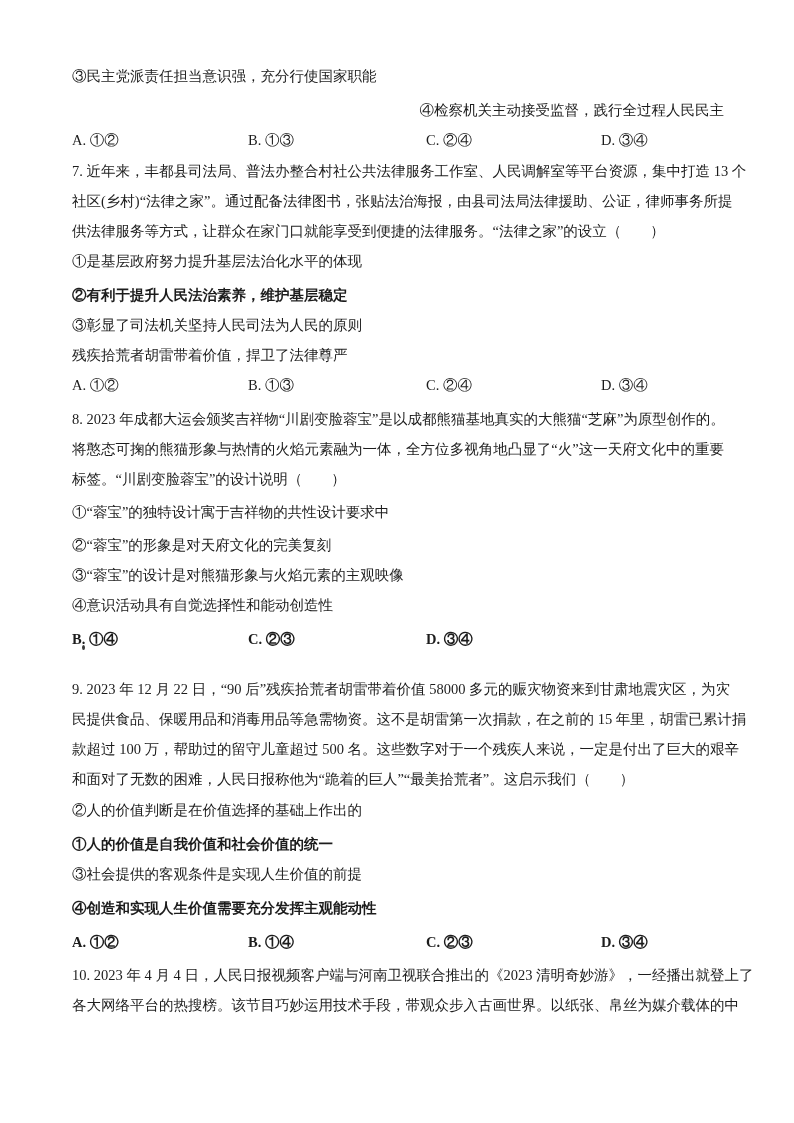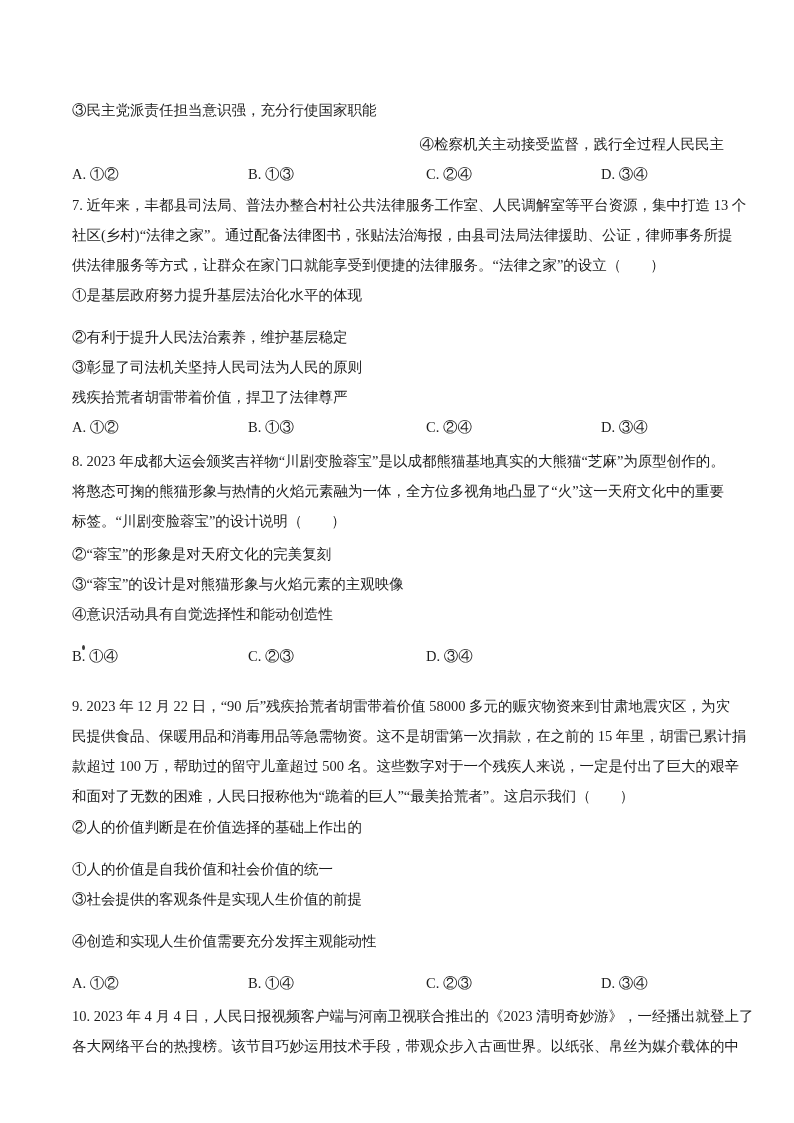--- a/index.html
+++ b/index.html
@@ -1,21 +1,21 @@
 <!DOCTYPE html>
 <html lang="zh"><head>
 <meta charset="utf-8">
 <style>
   html, body { margin: 0; padding: 0; background: #ffffff; }
   .page {
     position: relative;
     width: 794px;
     height: 1123px;
     box-sizing: border-box;
-    padding: 95px 70px 0 72px;
+    padding: 61px 70px 0 72px;
     background: #ffffff;
     color: #1c1c1c;
     font-family: "Liberation Serif", "DejaVu Serif", serif;
     font-size: 14.5px;
     overflow: hidden;
   }
   .line {
     height: 30px;
     line-height: 30px;
     white-space: nowrap;
@@ -26,21 +26,21 @@
     text-align: justify;
     text-align-last: justify;
   }
   .opts {
     display: grid;
     grid-template-columns: 163px 165px 162px 1fr;
     gap: 13px;
   }
   .opt { display: block; white-space: nowrap; }
   .mt1 { margin-top: 1px; }
-  .mt2 { margin-top: 12px; }
+  .mt2 { margin-top: 4px; font-weight: bold; }
   .mt3 { margin-top: 3px; }
   .mt4 { margin-top: 4px; text-align: right; }
   .mt15 { margin-top: 20px; }
   .stray {
     position: absolute;
     left: 82px;
     top: 645px;
     width: 3px;
     height: 5px;
     background: #3a3a3a;
@@ -71,20 +71,21 @@
   <div class="line opts">
     <span class="opt">A. ①②</span>
     <span class="opt">B. ①③</span>
     <span class="opt">C. ②④</span>
     <span class="opt">D. ③④</span>
   </div>
 
   <div class="line just mt4">8. 2023 年成都大运会颁奖吉祥物“川剧变脸蓉宝”是以成都熊猫基地真实的大熊猫“芝麻”为原型创作的。</div>
   <div class="line just">将憨态可掬的熊猫形象与热情的火焰元素融为一体，全方位多视角地凸显了“火”这一天府文化中的重要</div>
   <div class="line">标签。“川剧变脸蓉宝”的设计说明（　　）</div>
+  <div class="line mt3">①“蓉宝”的独特设计寓于吉祥物的共性设计要求中</div>
   <div class="line mt3">②“蓉宝”的形象是对天府文化的完美复刻</div>
   <div class="line">③“蓉宝”的设计是对熊猫形象与火焰元素的主观映像</div>
   <div class="line">④意识活动具有自觉选择性和能动创造性</div>
   <div class="line opts mt2">
     <span class="opt">B. ①④</span>
     <span class="opt">C. ②③</span>
     <span class="opt">D. ③④</span>
   </div>
 
   <div class="stray"></div>

